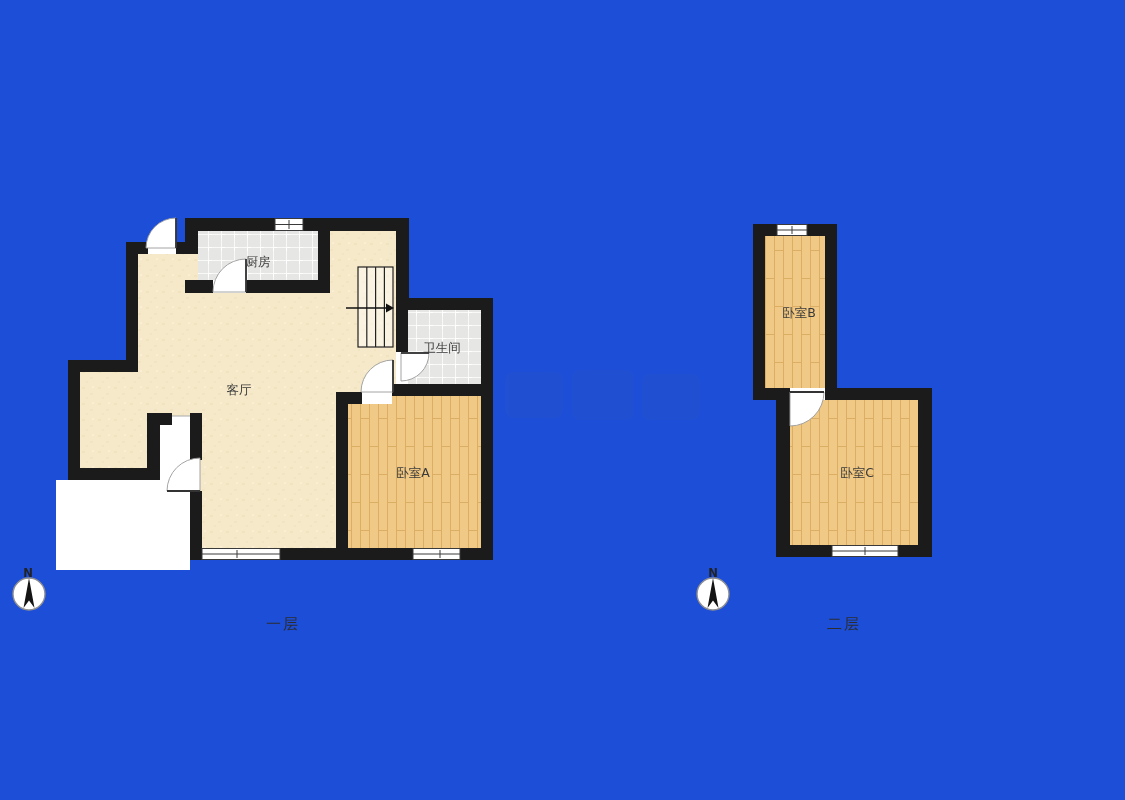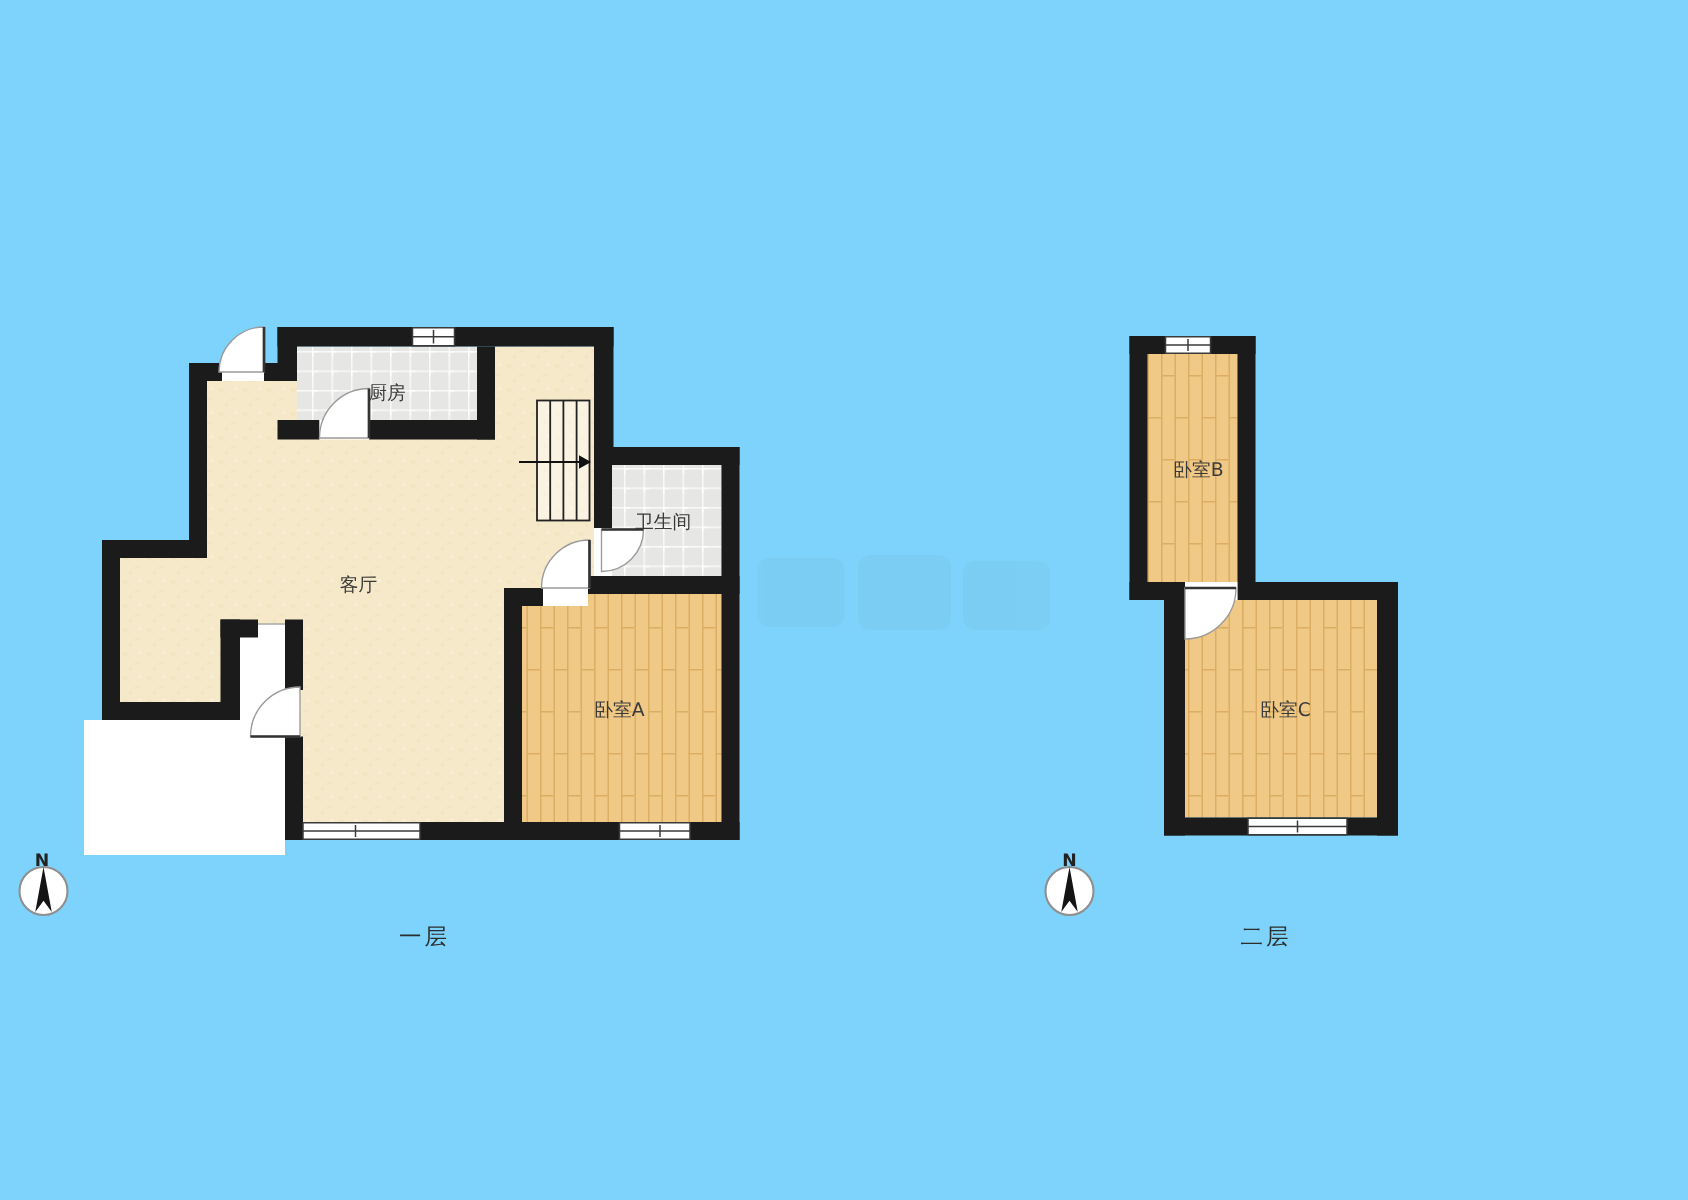--- a/index.html
+++ b/index.html
@@ -1,21 +1,21 @@
 <!DOCTYPE html>
 <html style="--wall: #1b1b1b; --wood_floor: #f0c987; --wood_line: #dcae63; --beige_floor: #f6e9c9; --tile_floor: #e6e6e4; --label_text: #3a3a3a;"><head>
 <meta charset="utf-8">
 <style>
   :root{
     --wall:#1b1b1b; --wood_floor:#f0c987; --wood_line:#dcae63;
     --beige_floor:#f6e9c9; --beige_speck:#ece0b8; --tile_floor:#e6e6e4;
     --label_text:#3a3a3a;
   }
   html,body{margin:0;padding:0;background:#ffffff;}
-  .stage{position:relative;width:1125px;height:800px;background:#7dd3fc;overflow:hidden;}
+  .stage{position:relative;width:1125px;height:800px;background:#1d4ed8;overflow:hidden;}
   svg{display:block;}
   .wall{fill:var(--wall);}
   .opening{fill:#ffffff;}
   .cover{fill:#ffffff;}
   .win-rect{fill:#ffffff;stroke:#3a3a3a;stroke-width:1;}
   .win-line{stroke:#3a3a3a;stroke-width:1;}
   .swing{fill:#ffffff;stroke:#9a9a9a;stroke-width:0.9;}
   .leaf{stroke:#333333;stroke-width:1.8;}
   .stair-box{fill:rgba(255,255,255,0.45);stroke:#222;stroke-width:1.2;}
   .stair-line{stroke:#222;stroke-width:1.2;}

